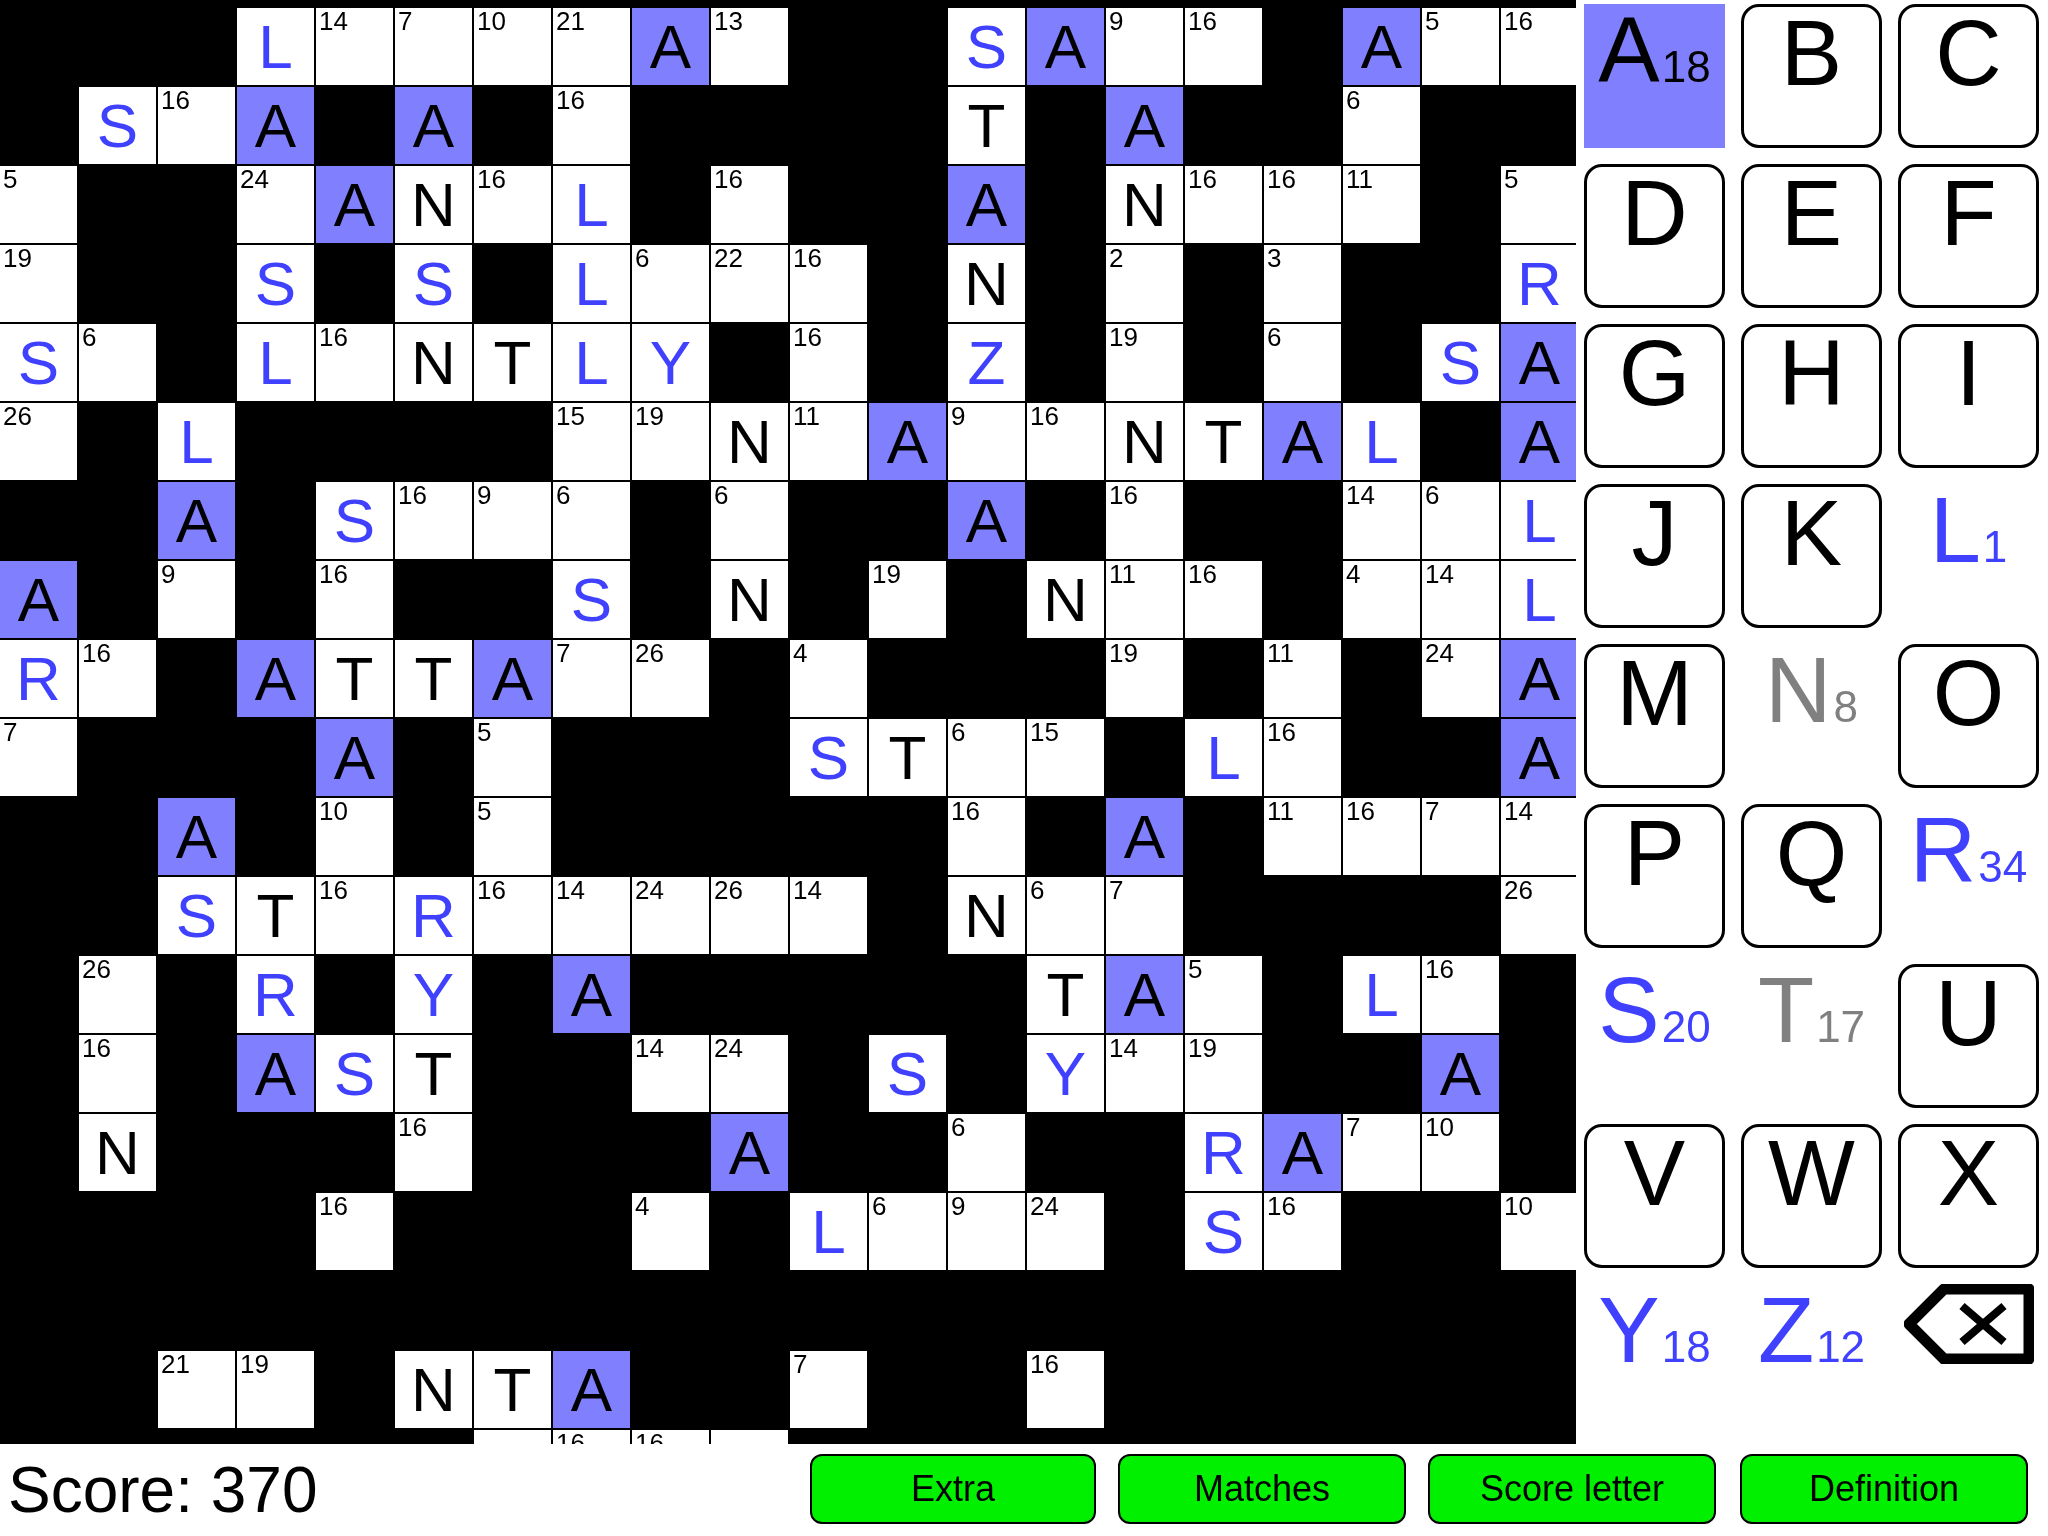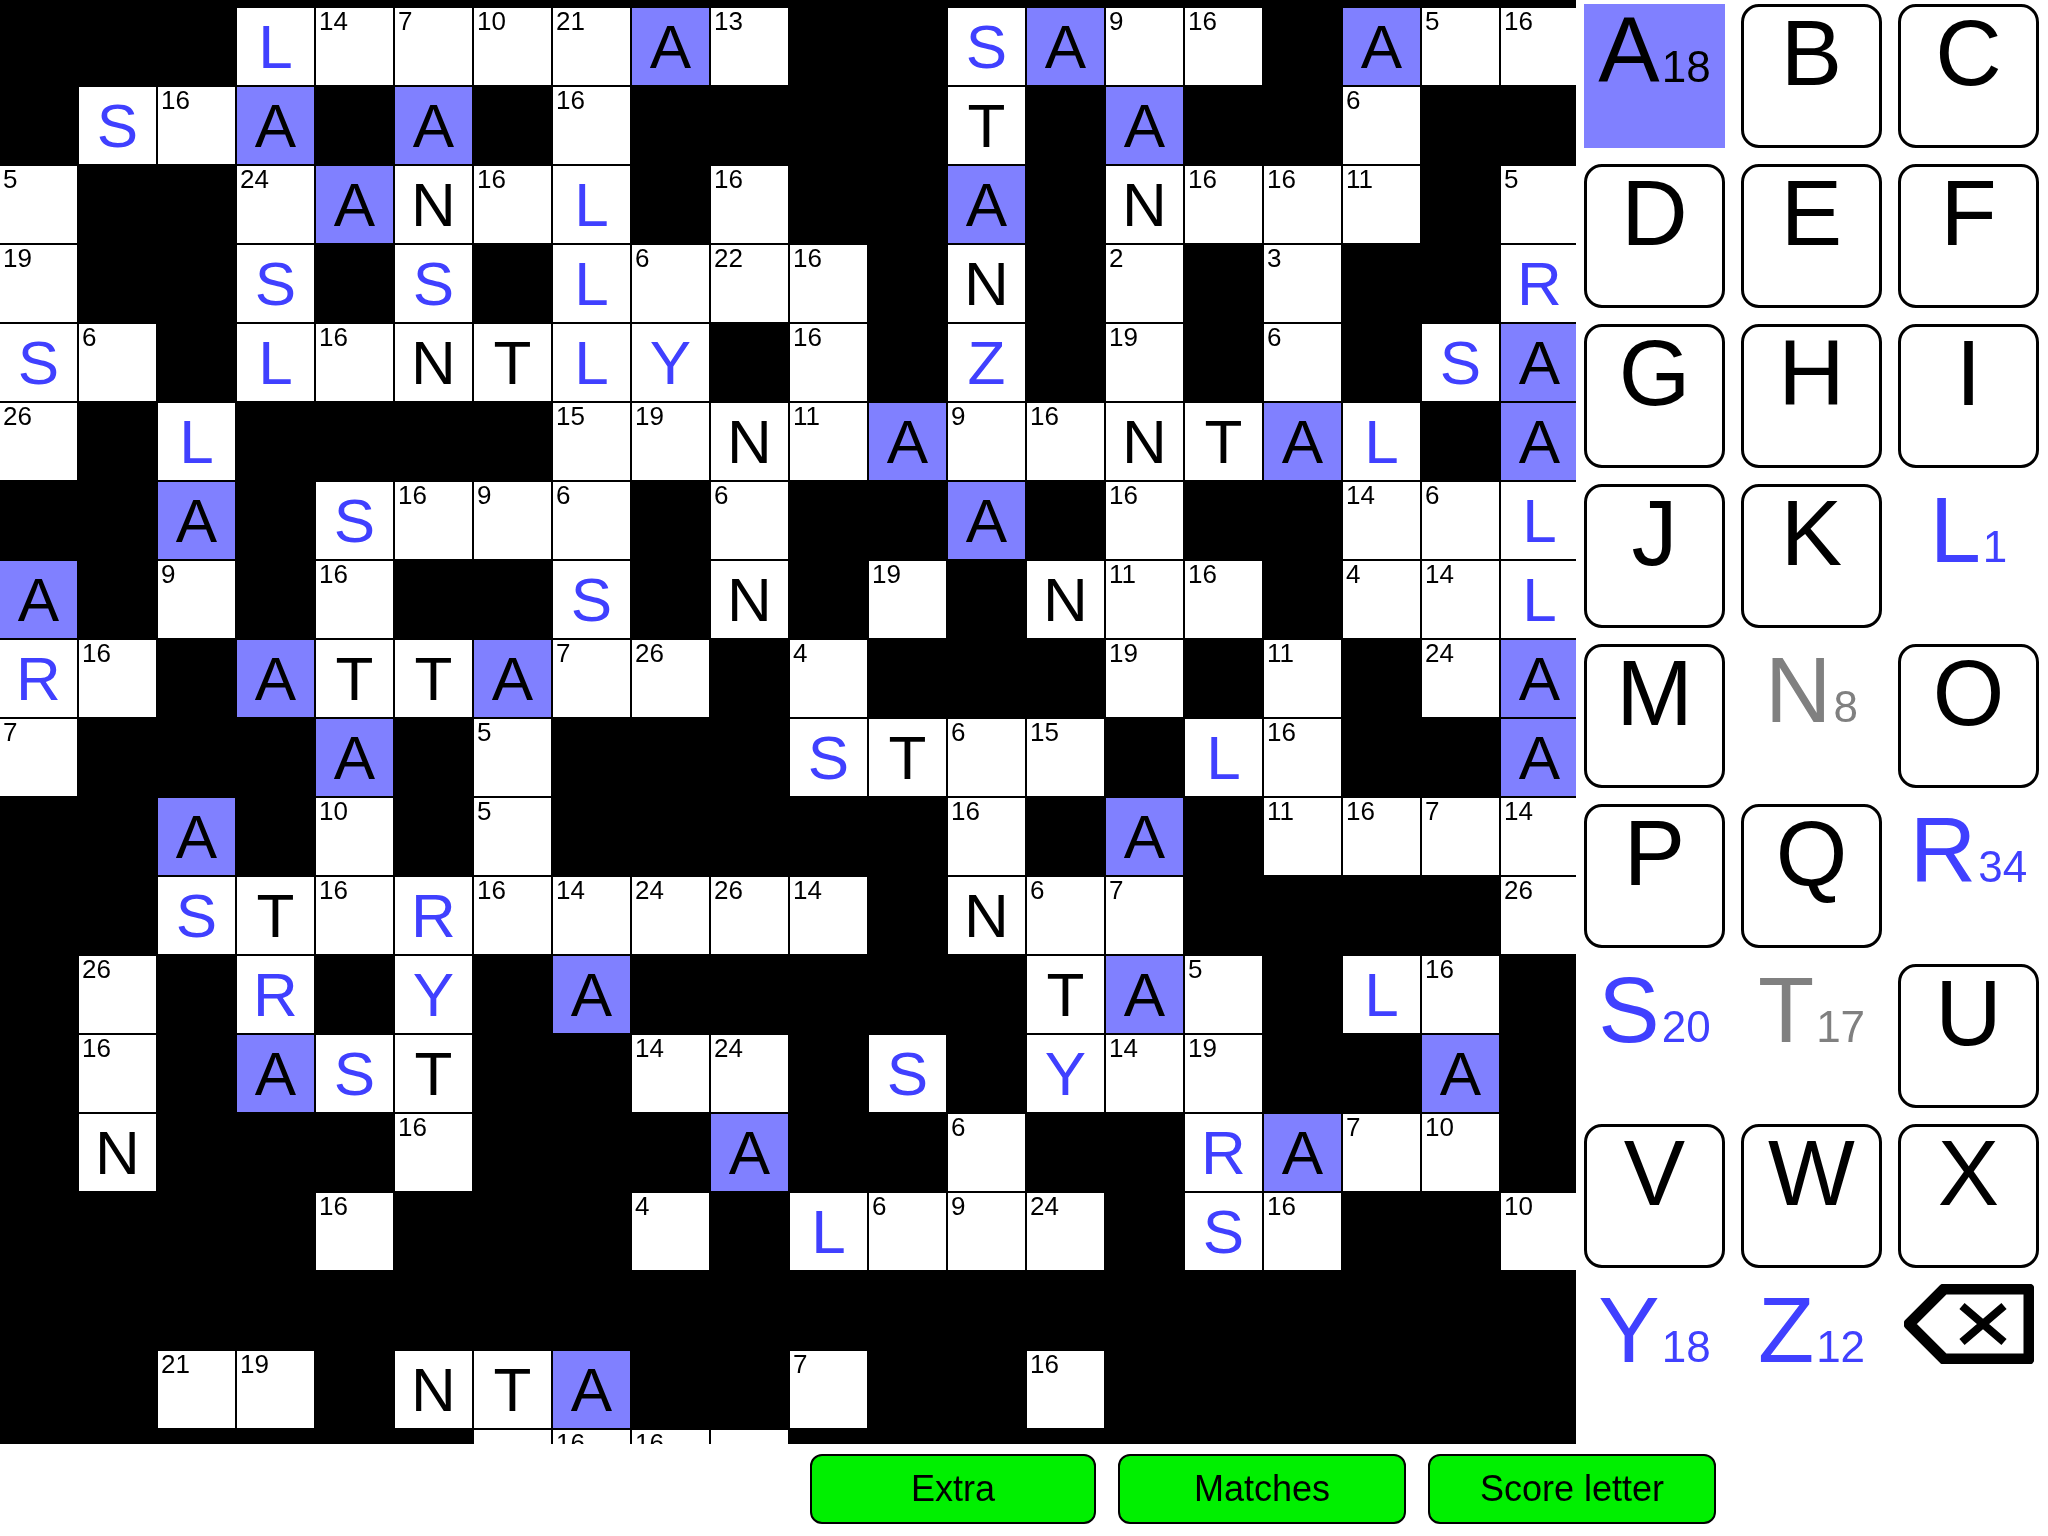--- a/index.html
+++ b/index.html
@@ -902,19 +902,21 @@
       <div class="key backspace" style="left: 322px; top: 1284px; width: 141px; height: 144px;">
         <svg width="130" height="80" viewBox="0 0 130 80">
           <path d="M40 5 L125 5 L125 75 L40 75 L5 40 Z" fill="#fff" stroke="#000" stroke-width="11" stroke-linejoin="round"></path>
           <path d="M58 22 L100 58 M100 22 L58 58" stroke="#000" stroke-width="8" fill="none"></path>
         </svg>
       </div>
     </div>
 
   <div id="statusbar">
     <div id="scoretime">
+      <span>Score: 370</span>
     </div>
   <div class="btn" style="left: 810px; width: 286px; background: rgb(0, 240, 0);">Extra</div>
       <div class="btn" style="left: 1118px; width: 288px; background: rgb(0, 240, 0);">Matches</div>
       <div class="btn" style="left: 1428px; width: 288px; background: rgb(0, 240, 0);">Score letter</div>
+      <div class="btn" style="left: 1740px; width: 288px; background: rgb(0, 240, 0);">Definition</div>
     </div>
 
 </div>
 
 </body></html>

